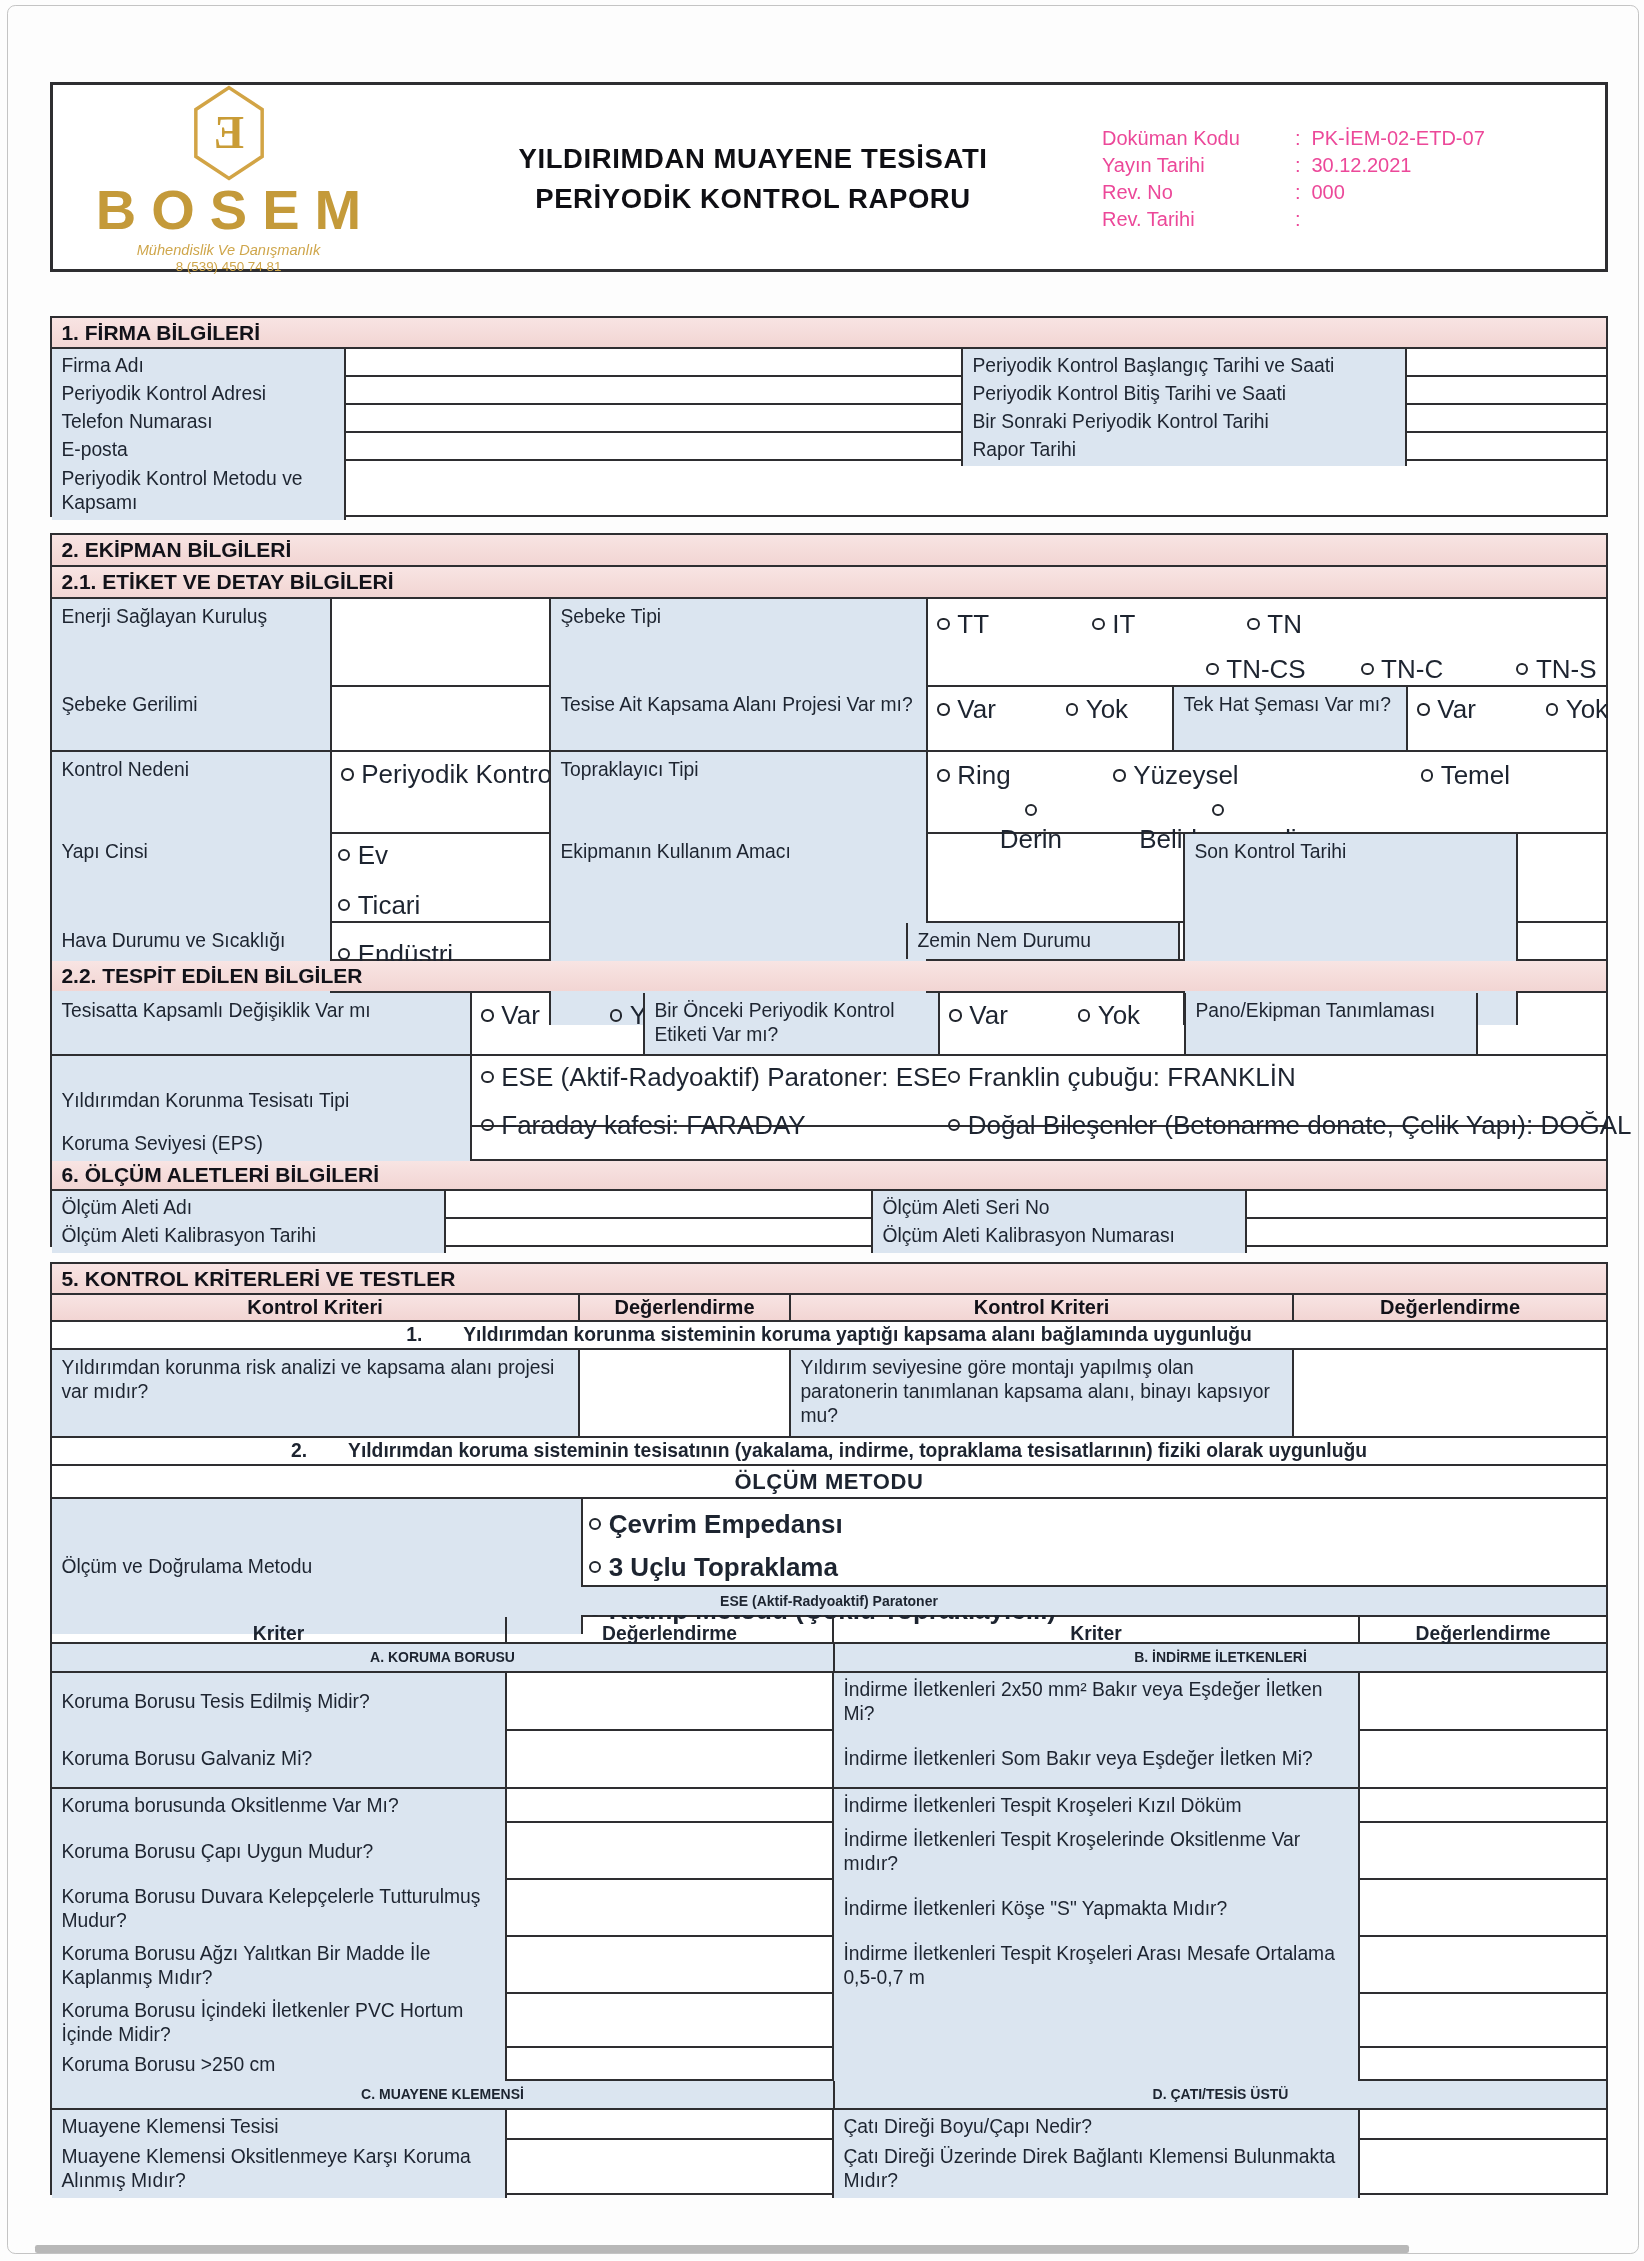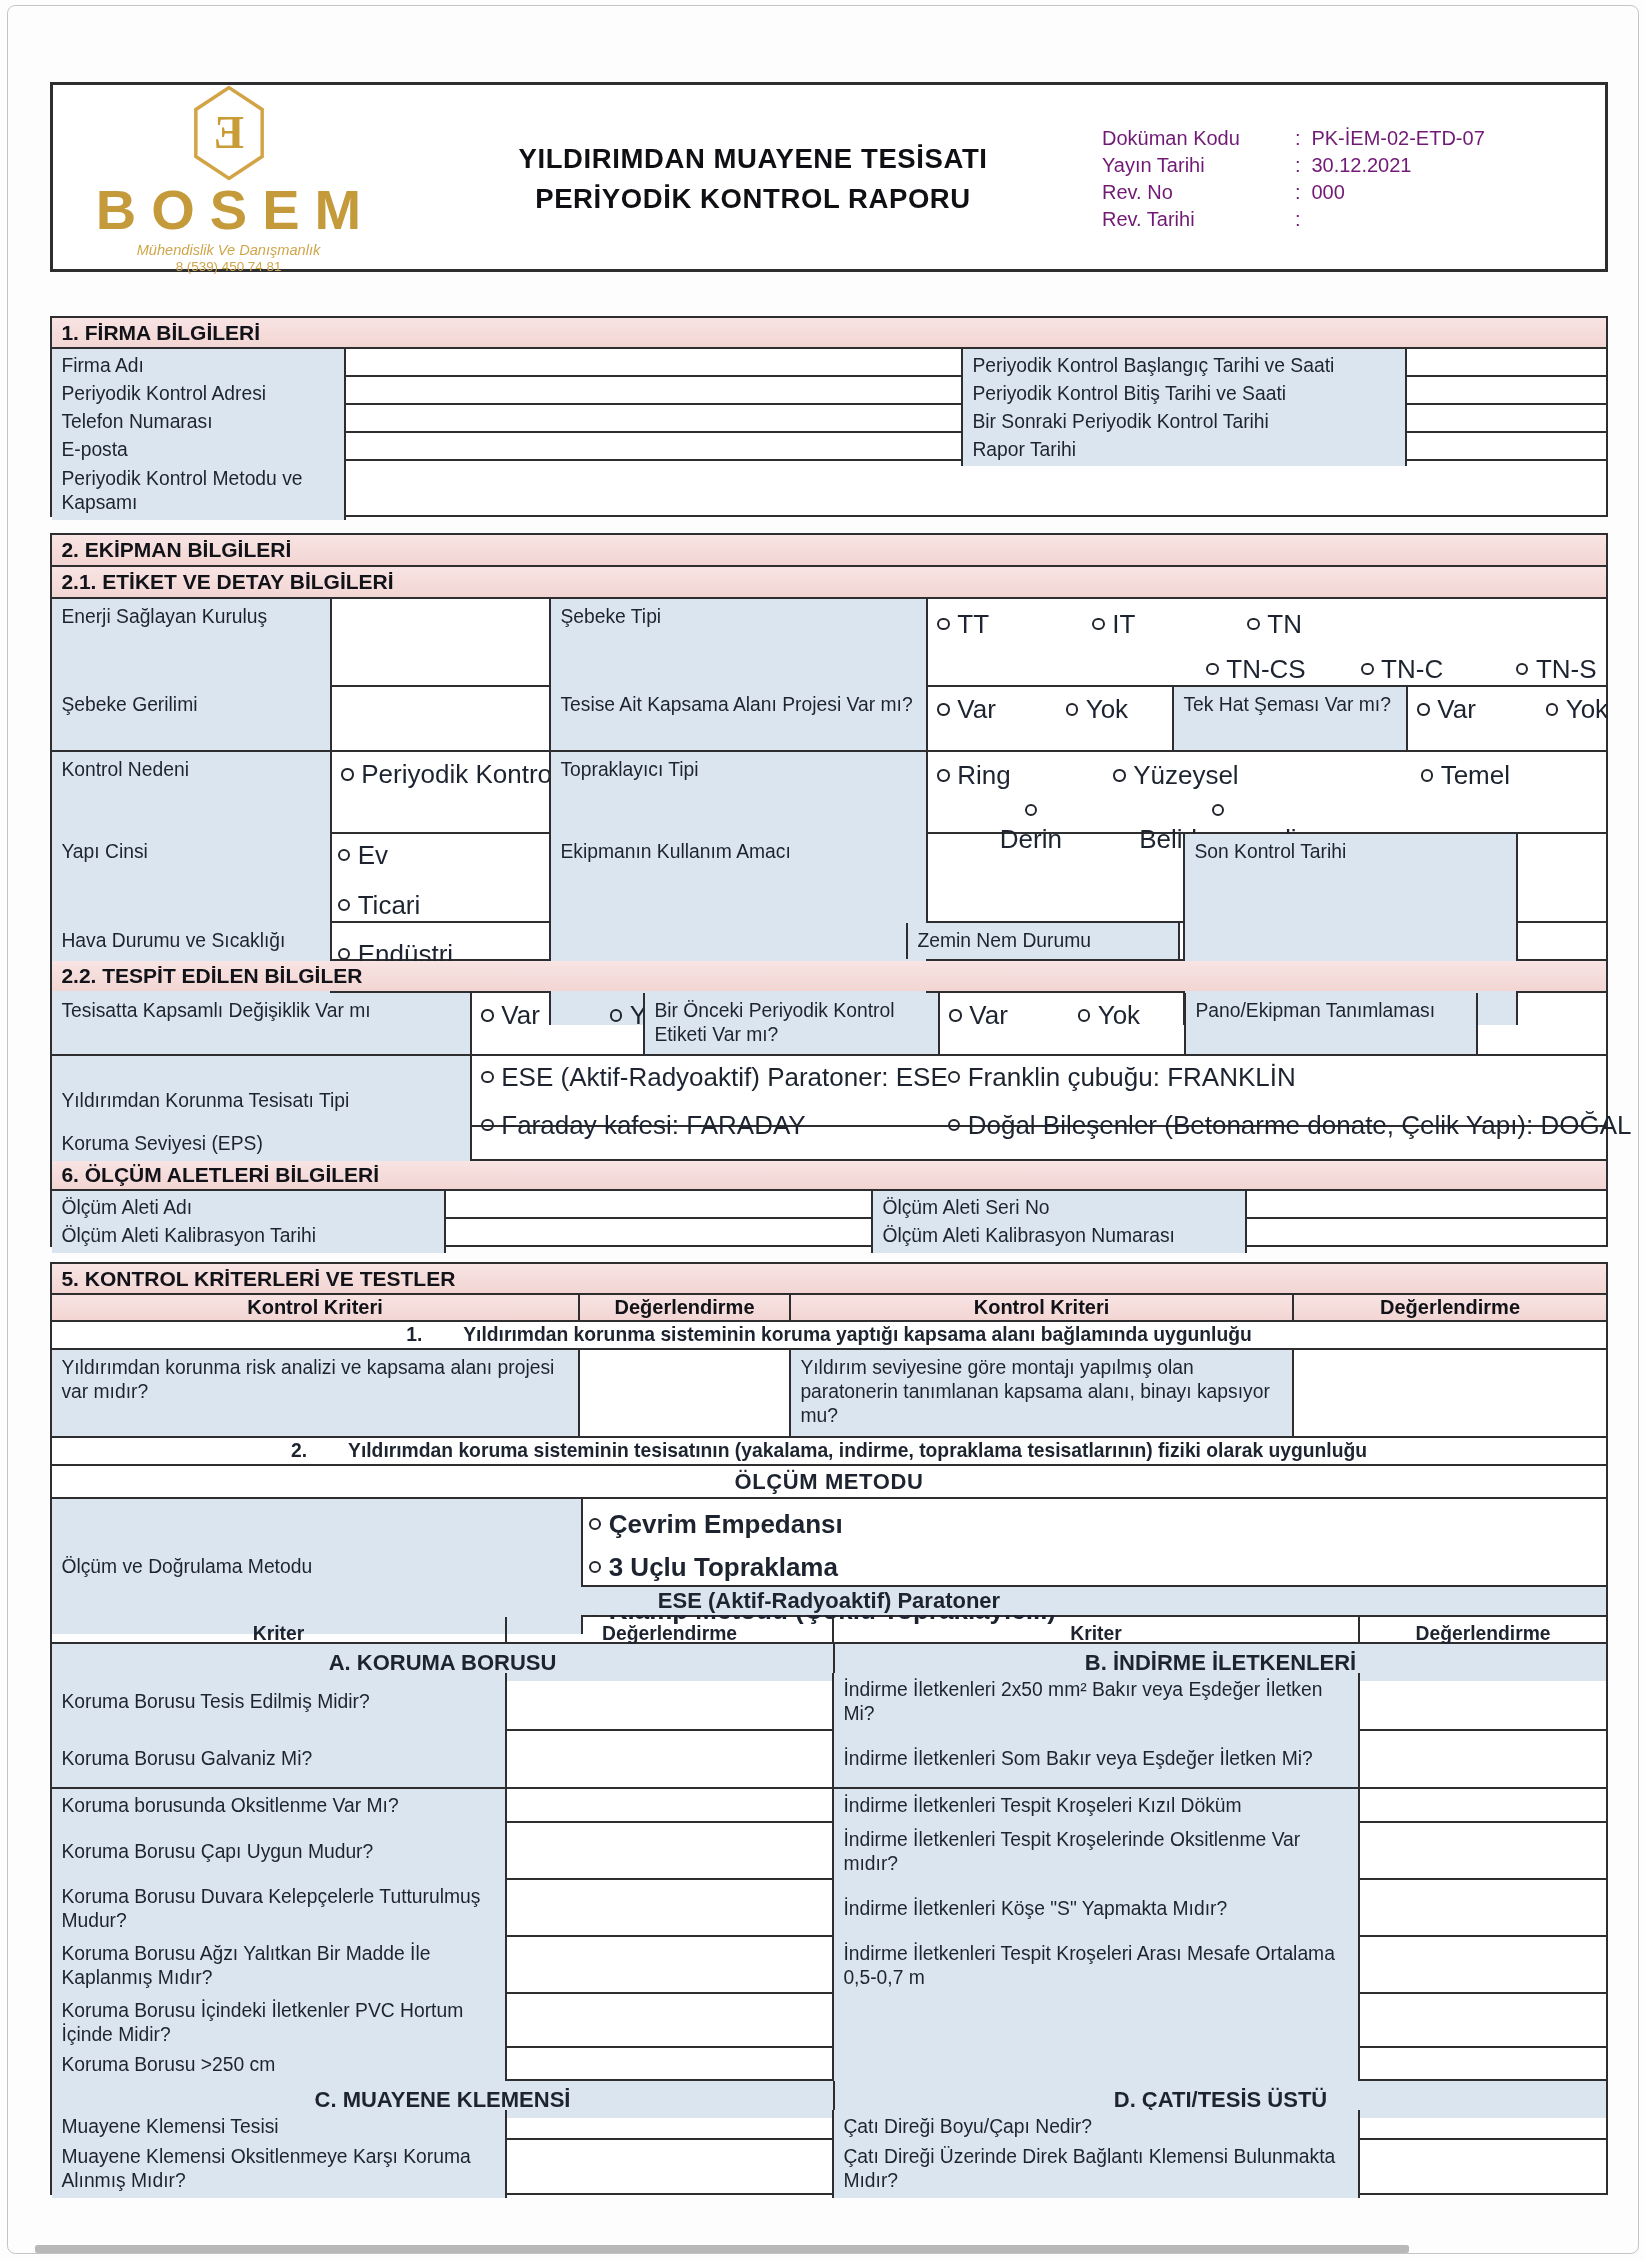--- a/index.html
+++ b/index.html
@@ -17,36 +17,36 @@
   .content{position:relative;padding:82px 37px 0 50px;}
 
   
   .hdr{height:190px;border:3.5px solid var(--bd);display:grid;grid-template-columns:351px 1fr 503px;align-items:center;background:#fff;}
   .logo{display:flex;flex-direction:column;align-items:center;justify-content:center;line-height:1;}
   .logo svg{display:block;}
   .logo-name{font-size:56px;font-weight:bold;letter-spacing:15px;color:var(--gold);margin-top:1.2px;text-indent:15px;}
   .logo-sub{font-size:14.6px;font-style:italic;color:#cfa64b;margin-top:4.7px;}
   .logo-phone{font-size:13.4px;color:#cfa64b;margin-top:2.3px;}
   .title{ text-align:center;font-weight:bold;font-size:27.5px;line-height:1.45;color:#0f0f14;letter-spacing:0.6px;}
-  .docinfo{padding-right:2px;font-size:20px;color:#701a75;}
+  .docinfo{padding-right:2px;font-size:20px;color:#ec4899;}
   .docinfo .dr{display:grid;grid-template-columns:193px 16.4px 1fr;margin:4.1px 0;}
   .docinfo .dv{white-space:nowrap;}
 
   
   .tbl{border:2.9px solid var(--bd);background:#fff;}
   .row{display:grid;}
   .row + .row{border-top:2.3px solid var(--bd);}
   .cell{border-left:2.3px solid var(--bd);padding:4.7px 9.4px;display:flex;align-items:center;font-size:19.3px;min-width:0;line-height:1.25;}
   .cell:first-child{border-left:none;}
   .blue{background:var(--blue);}
   .topal{align-items:flex-start;padding-top:5.8px;}
   .ph{background:linear-gradient(180deg,var(--pink1),var(--pink2));font-weight:bold;font-size:21px;color:#121219;display:flex;align-items:center;padding:0 9.4px;}
   .chead{justify-content:center;text-align:center;font-weight:bold;}
   .subhead{display:flex;align-items:center;justify-content:center;gap:41px;font-weight:bold;font-size:19.3px;background:#fff;}
-  .bluehead{background:var(--blue);display:flex;align-items:center;justify-content:center;font-weight:bold;font-size:22px;}
+  .bluehead{background:var(--blue);display:flex;align-items:center;justify-content:center;font-weight:bold;font-size:14px;}
   .whitehead{background:#fff;display:flex;align-items:center;justify-content:center;font-weight:bold;font-size:22px;letter-spacing:0.6px;}
 
   
   .opt{display:inline-flex;align-items:center;gap:7.6px;font-size:26px;white-space:nowrap;}
   .radio{width:12.3px;height:12.3px;border:2.3px solid #22262d;border-radius:50%;flex:none;}
   .optcol{display:flex;flex-direction:column;align-items:flex-start;justify-content:space-evenly;}
   .optline{display:flex;width:100%;align-items:center;}
 
   
   .g-s1{grid-template-columns:292px 617px 444px 1fr;}

